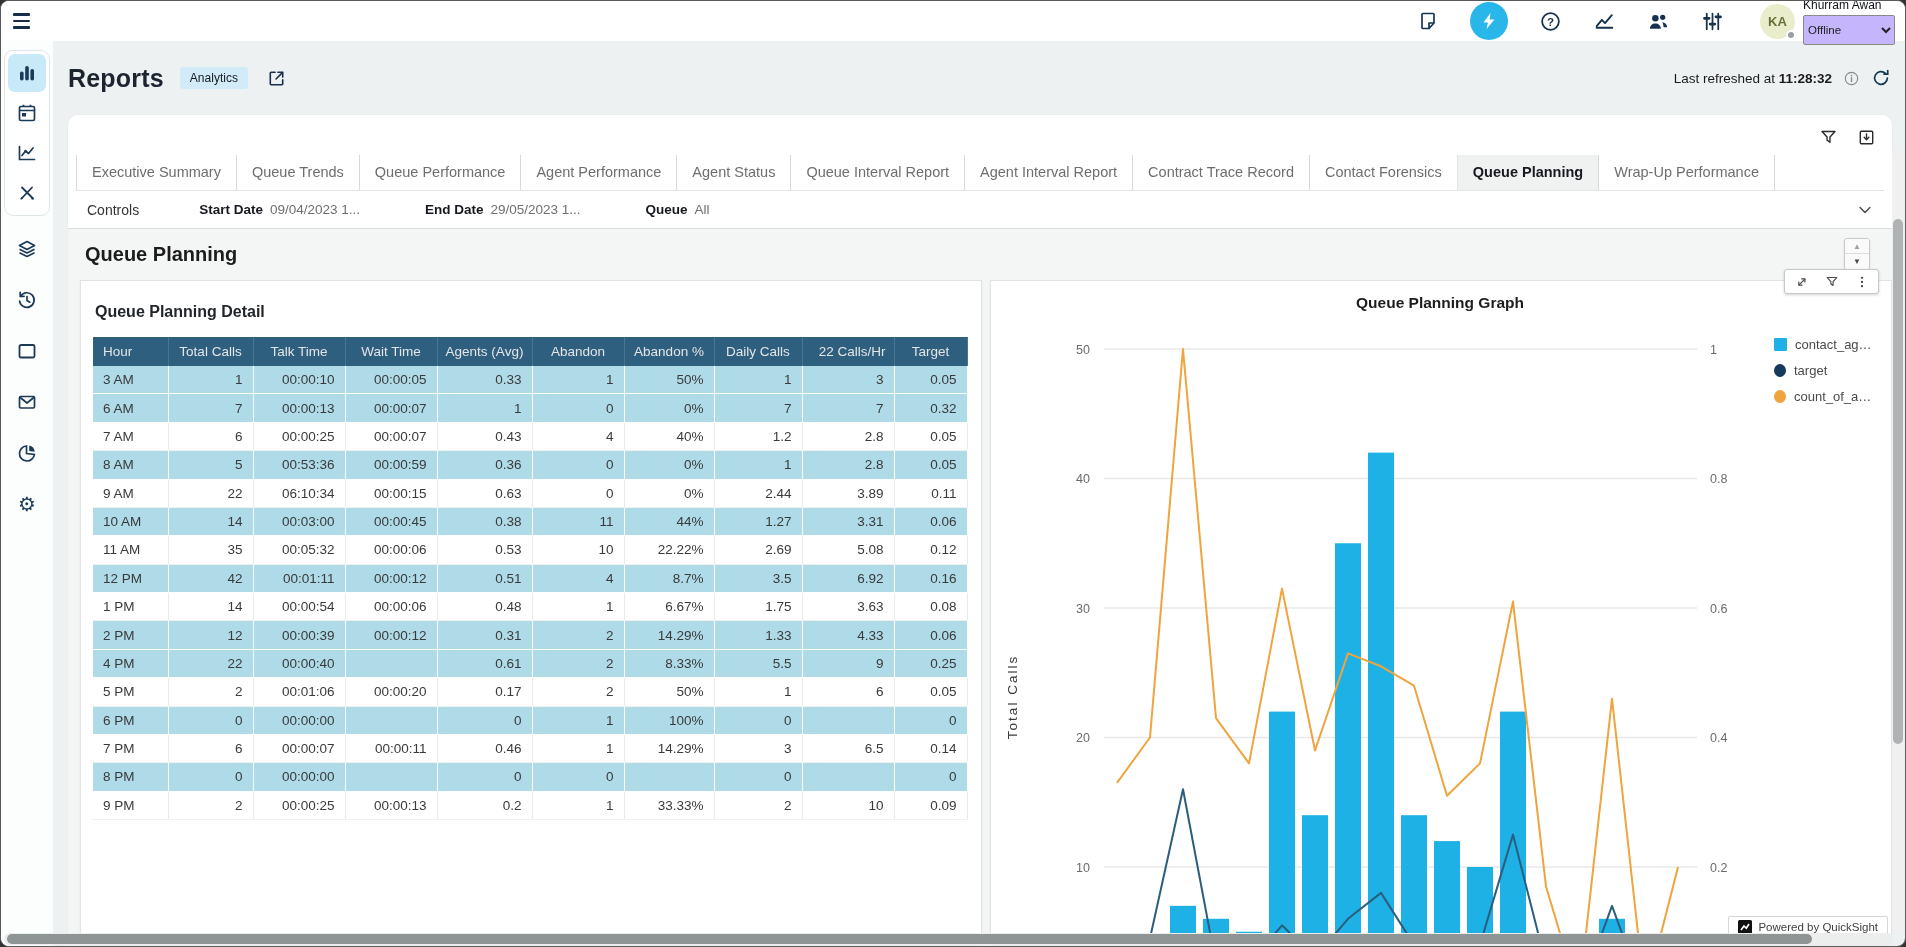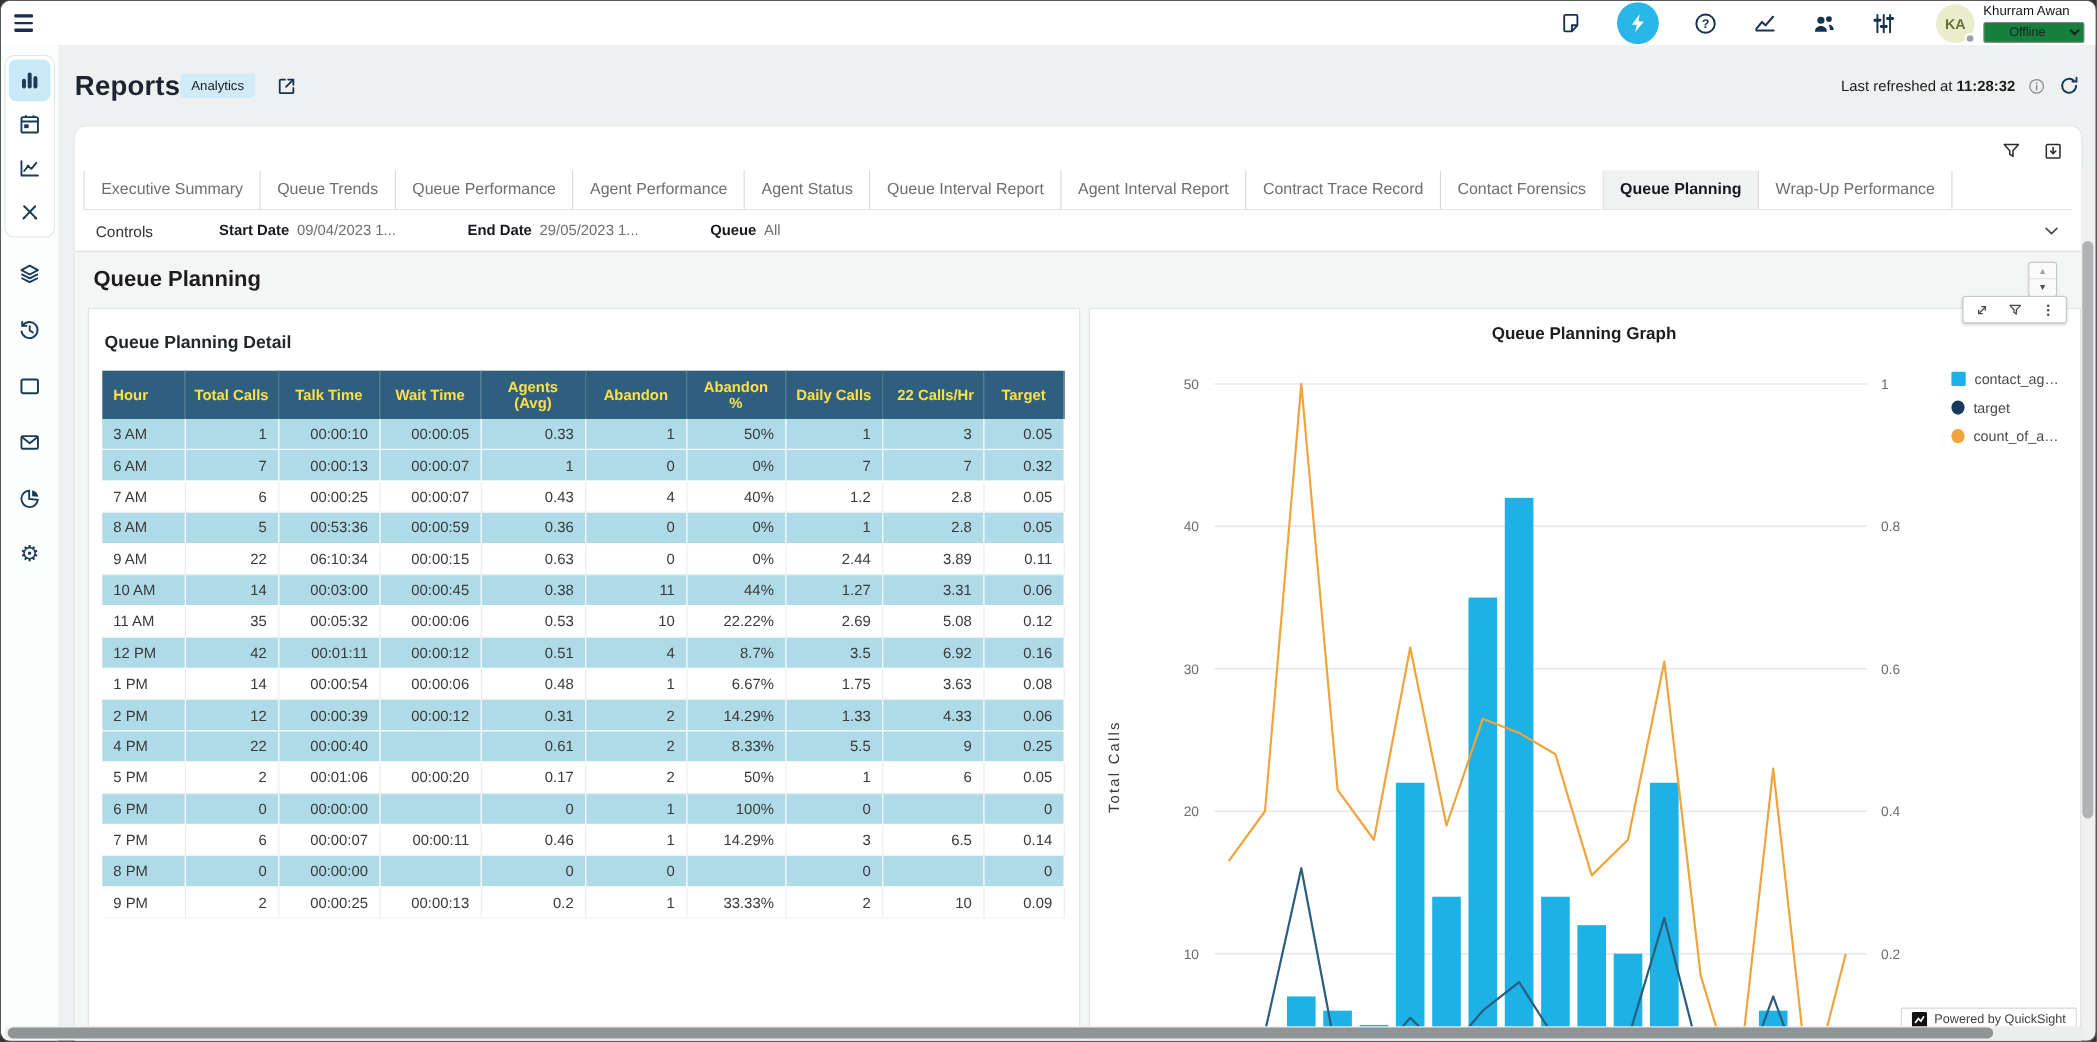--- a/index.html
+++ b/index.html
@@ -12,35 +12,35 @@
   .hamburger { width:26px; height:26px; display:flex; flex-direction:column; justify-content:center; gap:4px; cursor:pointer; }
   .hamburger span { display:block; width:17px; height:2.4px; background:#1b2b4a; border-radius:1px; }
   .topbar-right { margin-left:auto; display:flex; align-items:center; gap:30px; }
   .tb-icon { width:24px; height:24px; display:flex; align-items:center; justify-content:center; cursor:pointer; }
   .flash-wrap { width:38px; height:38px; border-radius:50%; background:#29b7ea; display:flex; align-items:center; justify-content:center; cursor:pointer; }
   .user-cluster { display:flex; align-items:center; gap:8px; margin-left:6px; }
   .avatar { position:relative; width:35px; height:35px; border-radius:50%; background:#e9edcb; color:#6a6f3a; font-weight:bold; font-size:13px; display:flex; align-items:center; justify-content:center; cursor:pointer; }
   .avatar .dot { position:absolute; right:-1px; bottom:-1px; width:10px; height:10px; border-radius:50%; background:#9aa0a6; border:2px solid #fff; }
   .user-meta { display:flex; flex-direction:column; gap:3px; }
   .user-name { font-size:12px; color:#10131a; }
-  .status-select { width:92px; height:19px; font-size:11.5px; color:#222; border:1px solid #8a8a8a; border-radius:2px; background:#15803d; font-family:inherit;text-align:center; }
+  .status-select { width:92px; height:30px; font-size:11.5px; color:#222; border:1px solid #8a8a8a; border-radius:2px; background:#c4b5fd; font-family:inherit; }
 
   
   .body { display:flex; height:907px; }
   .sidebar { width:52px; background:#fcfdfd; display:flex; flex-direction:column; align-items:center; padding-top:9px; flex:none; }
   .side-group { border:1px solid #dfe6ea; border-radius:9px; padding:3px; display:flex; flex-direction:column; gap:2px; margin-bottom:14px; background:#fff; }
   .side-item { width:38px; height:38px; border-radius:7px; display:flex; align-items:center; justify-content:center; cursor:pointer; }
   .side-item.active { background:#c8e9f7; }
   .side-item.loose { margin-bottom:13px; }
   .gear-glyph { font-size:20px; color:#1b3a57; line-height:1; }
 
   .content { flex:1; display:flex; flex-direction:column; padding:0 13px 0 15px; min-width:0; }
   .page-header { height:74px; display:flex; align-items:center; flex:none; }
   .page-title { font-size:25px; font-weight:bold; color:#1c2430; letter-spacing:.2px; }
-  .badge { background:#d2ebf8; color:#16191f; font-size:12px; padding:4px 10px; border-radius:3px; }
+  .badge { margin-left:16px; background:#d2ebf8; color:#16191f; font-size:12px; padding:4px 10px; border-radius:3px; }
   .ext-link { margin-left:18px; cursor:pointer; display:flex; }
   .refresh-cluster { margin-left:auto; display:flex; align-items:center; gap:10px; font-size:13.5px; color:#1b1b1b; }
   .refresh-cluster b { font-weight:bold; }
 
   .card { position:relative; background:#fff; border-radius:10px 10px 0 0; flex:1; display:flex; flex-direction:column; box-shadow:0 0 2px rgba(0,0,0,.05); overflow:hidden; }
   .card-tools { position:absolute; top:12px; right:16px; display:flex; gap:18px; }
   .card-tools .tb-icon { width:20px; height:20px; }
 
   .tabs { display:flex; align-items:center; margin:40px 8px 0 8px; border-bottom:1px solid #e4e4e4; }
   .tab { font-size:14.5px; color:#6e6e6e; padding:9px 15px 10px; border-left:1px solid #d8d8d8; cursor:pointer; white-space:nowrap; }
@@ -62,21 +62,21 @@
   .spin-btn.up { color:#a0a0a0; border-bottom:1px solid #ddd; }
   .spin-btn.down { color:#4a4a4a; }
 
   .panels { display:flex; gap:8px; height:664px; }
   .panel { background:#fff; border:1px solid #e1e4e4; box-shadow:0 1px 2px rgba(0,0,0,.07); width:902px; flex:none; position:relative; }
 
   
   .table-panel { padding:14px 14px 0 12px; overflow:hidden; }
   .panel-title { font-size:16px; font-weight:bold; color:#22262b; margin:8px 0 16px 2px; }
   table.qp { border-collapse:collapse; table-layout:fixed; width:874px; font-size:13.5px; color:#3a3a3a; }
-  table.qp th { background:#2e5f7f; color:#fde047; font-weight:bold; font-size:13.5px; text-align:center; padding:7px 8px; border-right:1px solid #49768f; }
+  table.qp th { background:#2e5f7f; color:#e5e5e5; font-weight:normal; font-size:13.5px; text-align:center; padding:7px 8px; border-right:1px solid #49768f; }
   table.qp th:first-child { text-align:left; padding-left:10px; }
   table.qp td { padding:6.2px 10px; text-align:right; border-right:1px solid #e9ecec; border-bottom:1px solid #f0f2f2; background:#fff; }
   table.qp td:first-child { text-align:left; }
   table.qp tr.alt td { background:#aedbe7; border-right:1px solid #fff; border-bottom:1px solid #fff; }
 
   
   .chart-panel { overflow:visible; }
   .chart-toolbar { position:absolute; top:-12px; right:12px; background:#fff; border:1px solid #c8c8c8; border-radius:3px; box-shadow:0 1px 3px rgba(0,0,0,.18); display:flex; gap:15px; padding:4px 9px; z-index:5; }
   .chart-toolbar .tb-icon { width:15px; height:15px; }
   .chart-clip { position:absolute; inset:0; overflow:hidden; }

